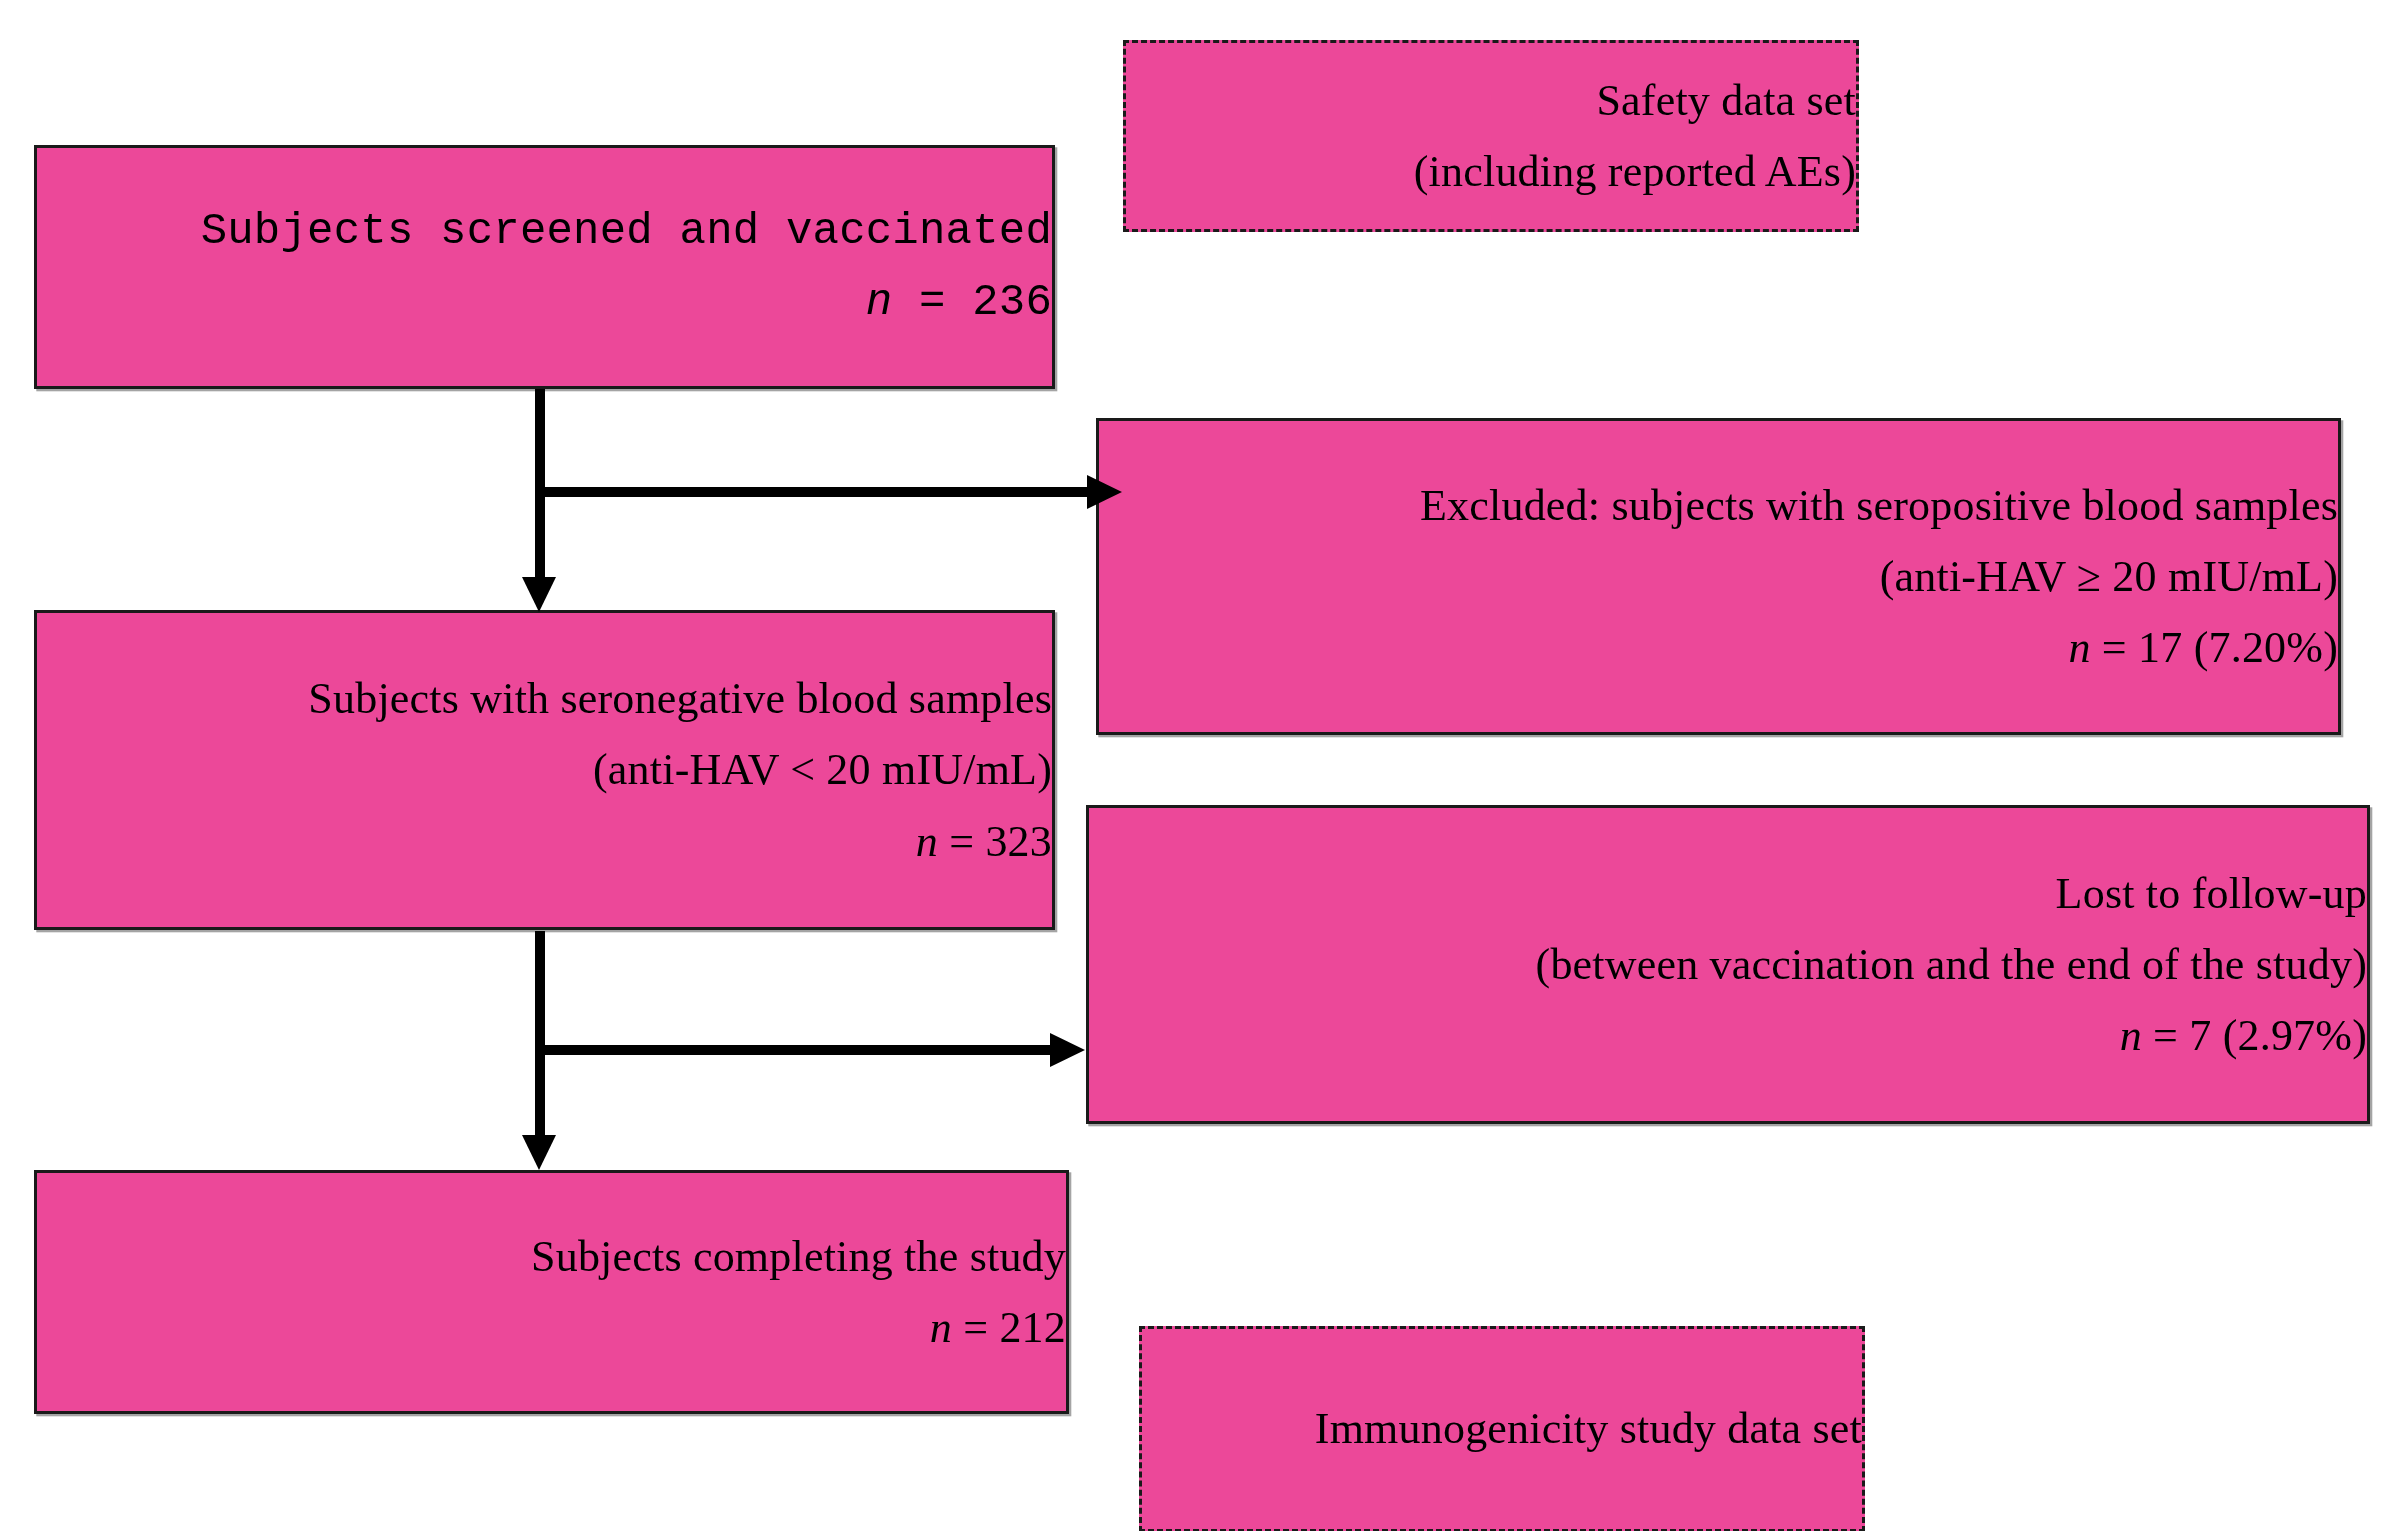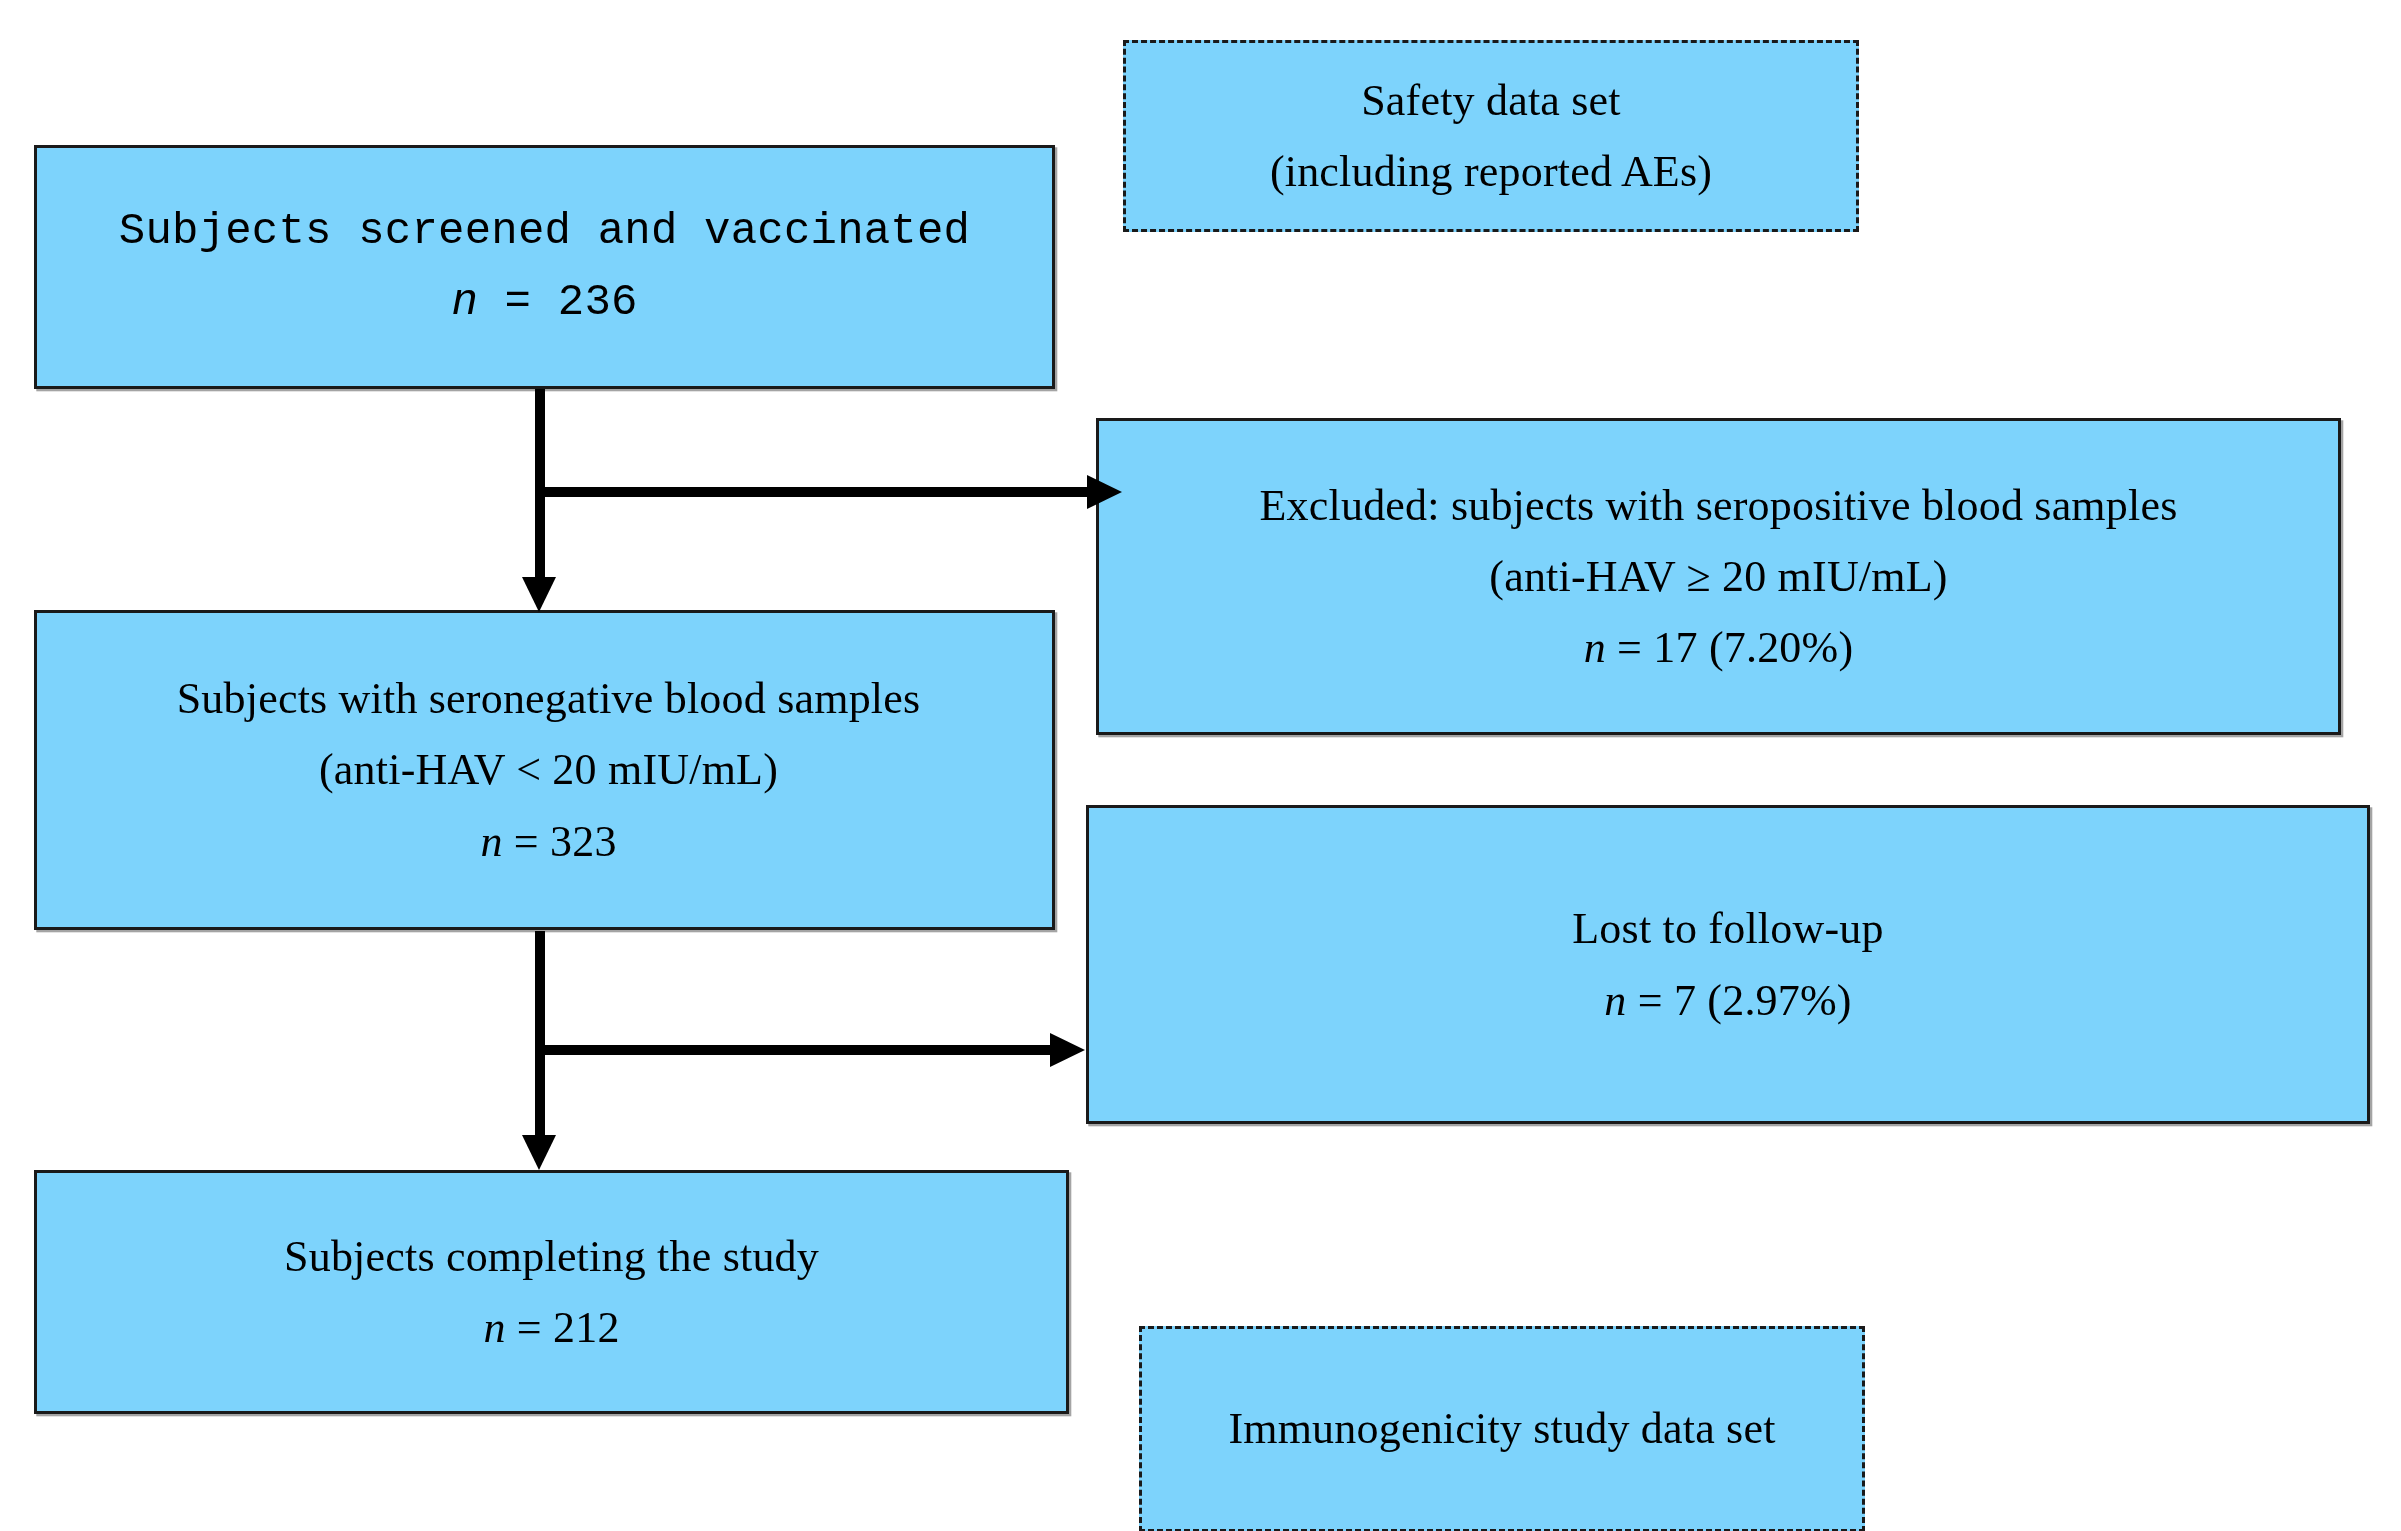--- a/index.html
+++ b/index.html
@@ -19,22 +19,22 @@
   }
 
   
   .node {
     position: absolute;
     box-sizing: border-box;
     display: flex;
     flex-direction: column;
     align-items: center;
     justify-content: center;
-    text-align: center;
-    background: #7dd3fc;
+    text-align: right;
+    background: #ec4899;
   }
   .node.solid {
     border: 3.1px solid #1a1a1a;
     box-shadow: 2.3px 2.3px 0 0 rgba(90,90,90,0.55);
   }
   .node.dashed {
     border: 3.8px dashed #1a1a1a;
   }
   .node .line {
     display: block;
@@ -96,20 +96,21 @@
   </div>
 
   <div class="node solid" style="left:34px; top:610px; width:1021px; height:320px;padding-left:8px;">
     <span class="line">Subjects with seronegative blood samples</span>
     <span class="line">(anti-HAV &lt; 20 mIU/mL)</span>
     <span class="line"><i class="n">n</i><span> = 323</span></span>
   </div>
 
   <div class="node solid" style="left:1086px; top:805px; width:1284px; height:319px;">
     <span class="line">Lost to follow-up</span>
+    <span class="line">(between vaccination and the end of the study)</span>
     <span class="line"><i class="n">n</i><span> = 7 (2.97%)</span></span>
   </div>
 
   <div class="node solid" style="left:34px; top:1170px; width:1035px; height:244px;">
     <span class="line">Subjects completing the study</span>
     <span class="line"><i class="n">n</i><span> = 212</span></span>
   </div>
 
   <div class="node dashed" style="left:1139px; top:1326px; width:726px; height:206px;">
     <span class="line">Immunogenicity study data set</span>

